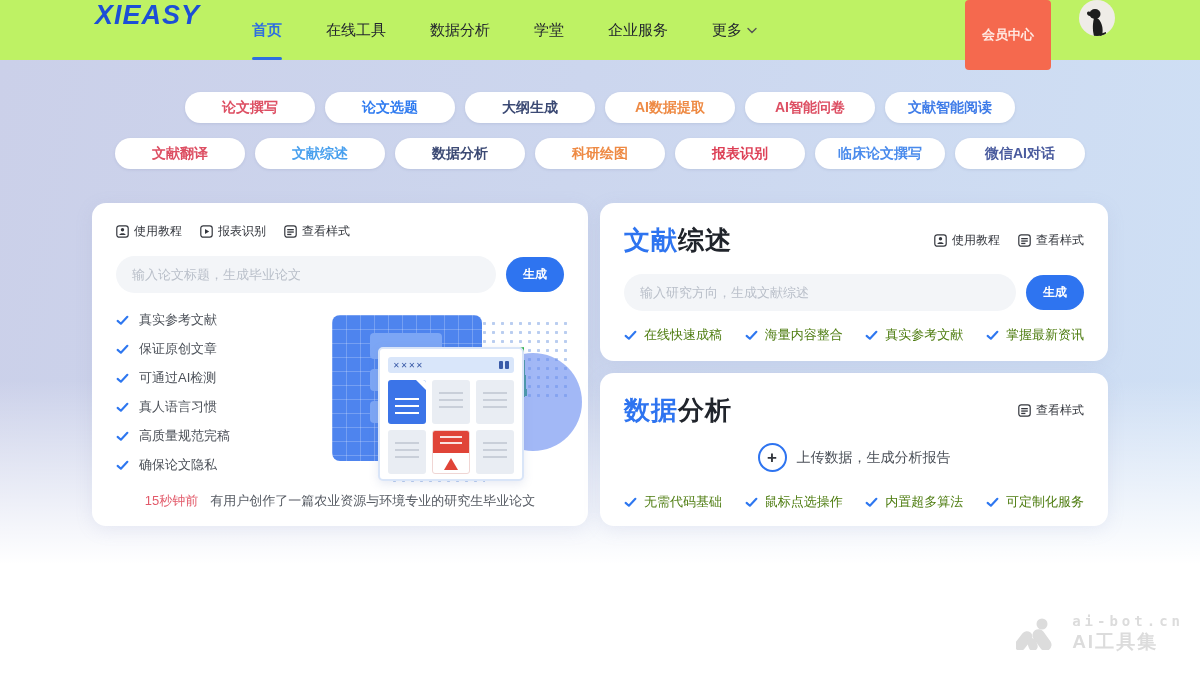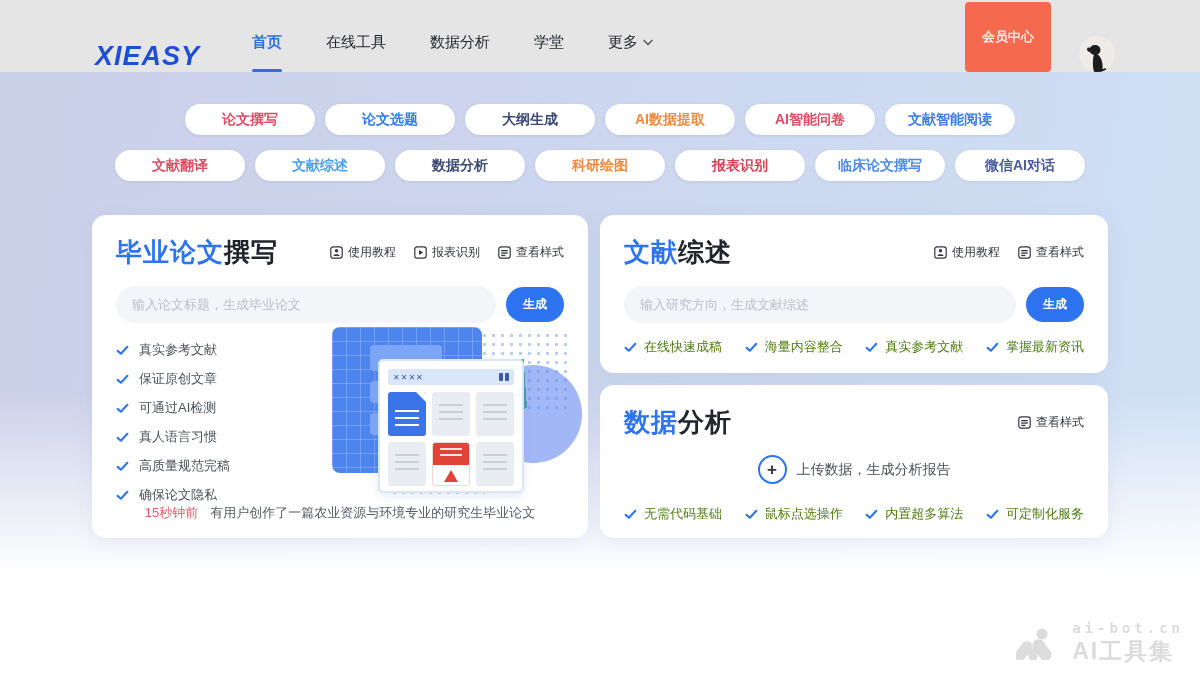--- a/index.html
+++ b/index.html
@@ -1,20 +1,20 @@
 <!DOCTYPE html>
 <html style="--accent-blue: #2e74f0; --title-dark: #20242b; --nav-active: #2e6fe0; --logo-blue: #1c4fd6; --member-orange: #f5694e; --check-blue: #2e77f0; --ticker-red: #e25a6a; --watermark-gray: #dcdcdc;"><head>
 <meta charset="utf-8">
 <style>
   * { margin:0; padding:0; box-sizing:border-box; }
   html,body { width:1200px; height:675px; overflow:hidden; background:#fff;
     font-family:"Liberation Sans","DejaVu Sans",sans-serif; }
 
   
-  .navbar { height:72px; background:#e5e5e5; display:flex; align-items:flex-end;
+  .navbar { height:60px; background:#bef264; display:flex; align-items:flex-start;
     padding:0 85px 0 95px; position:relative; z-index:5; }
   .logo { font-size:27px; font-weight:800; font-style:italic; letter-spacing:1px;
     color:var(--logo-blue); cursor:pointer; }
   .nav-items { display:flex; margin-left:30px; height:60px; }
   .nav-item { display:flex; align-items:center; height:60px; padding:0 22px;
     font-size:15px; color:#23262e; cursor:pointer; position:relative; white-space:nowrap; }
   .nav-item.active { color:var(--nav-active); font-weight:600; }
   .nav-item.active::after { content:""; position:absolute; bottom:0; left:50%;
     transform:translateX(-50%); width:30px; height:3px; border-radius:2px;
     background:var(--nav-active); }
@@ -128,39 +128,42 @@
     background:rgba(94,132,240,.58); }
   .pie-slice { position:absolute; left:146px; top:36px; width:98px; height:98px; border-radius:50%;
     background:conic-gradient(from 258deg, #2fb34c 0deg 98deg, transparent 98deg 360deg); }
 
   
   .watermark { position:absolute; right:16px; bottom:20px; display:flex; align-items:center;
     gap:10px; z-index:6; }
   .wm-lines { display:flex; flex-direction:column; }
   .wm-url { font-family:"DejaVu Sans Mono","Liberation Mono",monospace; font-size:14px;
     font-weight:700; letter-spacing:4px; color:var(--watermark-gray); }
-  .wm-cn { font-size:23px; font-weight:800; letter-spacing:2px; color:var(--watermark-gray); }
+  .wm-cn { font-size:19px; font-weight:800; letter-spacing:2px; color:var(--watermark-gray); }
 </style>
 </head>
 <body>
 
 <header class="navbar">
   <div class="logo">XIEASY</div>
   <nav class="nav-items">
     <div class="nav-item active">
         <span>首页</span>
       </div>
     <div class="nav-item">
         <span>在线工具</span>
       </div>
     <div class="nav-item">
         <span>数据分析</span>
       </div>
     <div class="nav-item">
         <span>学堂</span>
+      </div>
+    <div class="nav-item">
+        <span>企业服务</span>
       </div>
     <div class="nav-item">
       <span>更多</span>
       <span class="chev">
         <svg width="10" height="7" viewBox="0 0 10 7">
             <path d="M1 1.5 L5 5.5 L9 1.5" stroke="#555" stroke-width="1.4" fill="none" stroke-linecap="round"></path>
           </svg>
       </span>
     </div>
   </nav>
@@ -194,23 +197,20 @@
     <button class="pill" style="color: rgb(238, 138, 68);">科研绘图</button>
     <button class="pill" style="color: rgb(221, 63, 85);">报表识别</button>
     <button class="pill" style="color: rgb(74, 139, 236);">临床论文撰写</button>
     <button class="pill" style="color: rgb(74, 91, 158);">微信AI对话</button>
   </div>
 
   <div class="cards">
 
     <div class="card thesis">
       <div class="card-head">
-        <div class="card-title">
-          <span class="hl">毕业论文</span><span>撰写</span>
-        </div>
         <div class="head-links">
           <button class="head-link">
             <span>
                 <svg width="13" height="13" viewBox="0 0 13 13">
                   <rect x="0.8" y="0.8" width="11.4" height="11.4" rx="2.4" fill="none" stroke="#33363d" stroke-width="1.2"></rect>
                   <circle cx="6.5" cy="4.8" r="1.7" fill="#33363d"></circle>
                   <path d="M3.4 10 C3.4 7.6 9.6 7.6 9.6 10 Z" fill="#33363d"></path>
                 </svg>
               </span>
             <span>使用教程</span>

